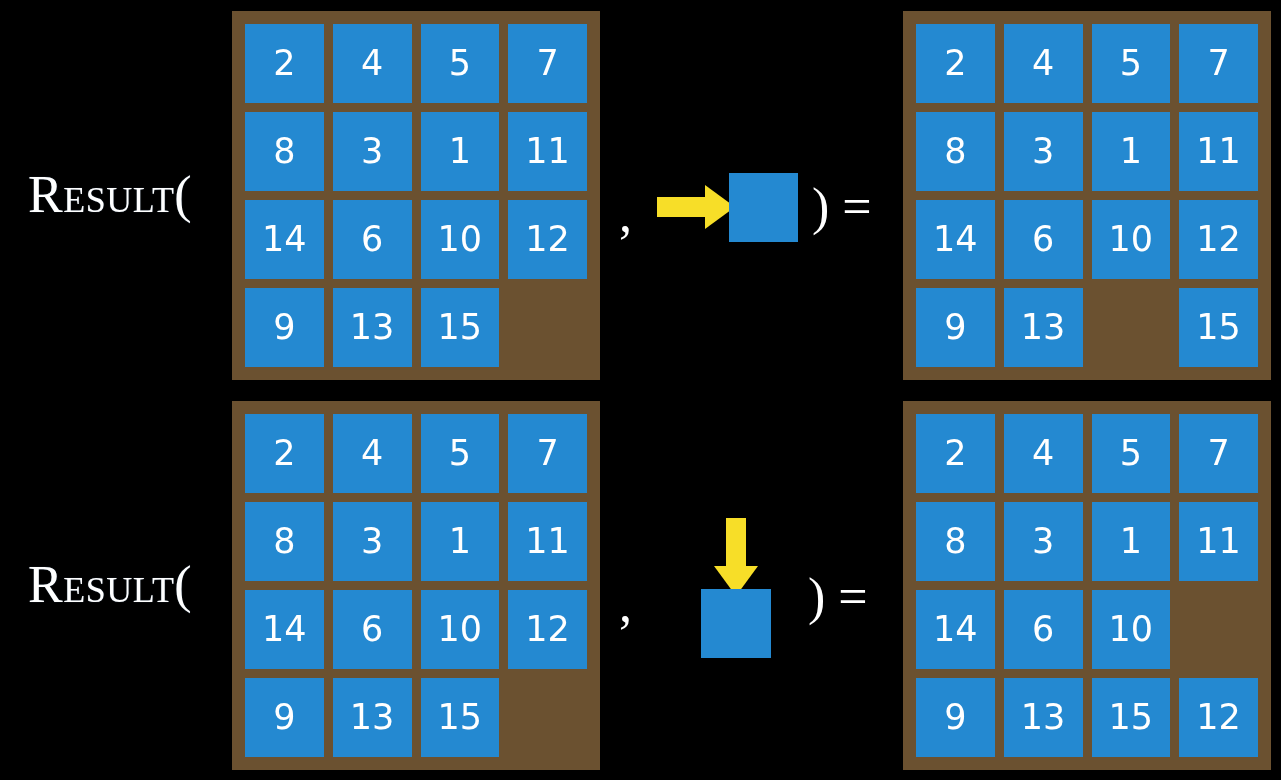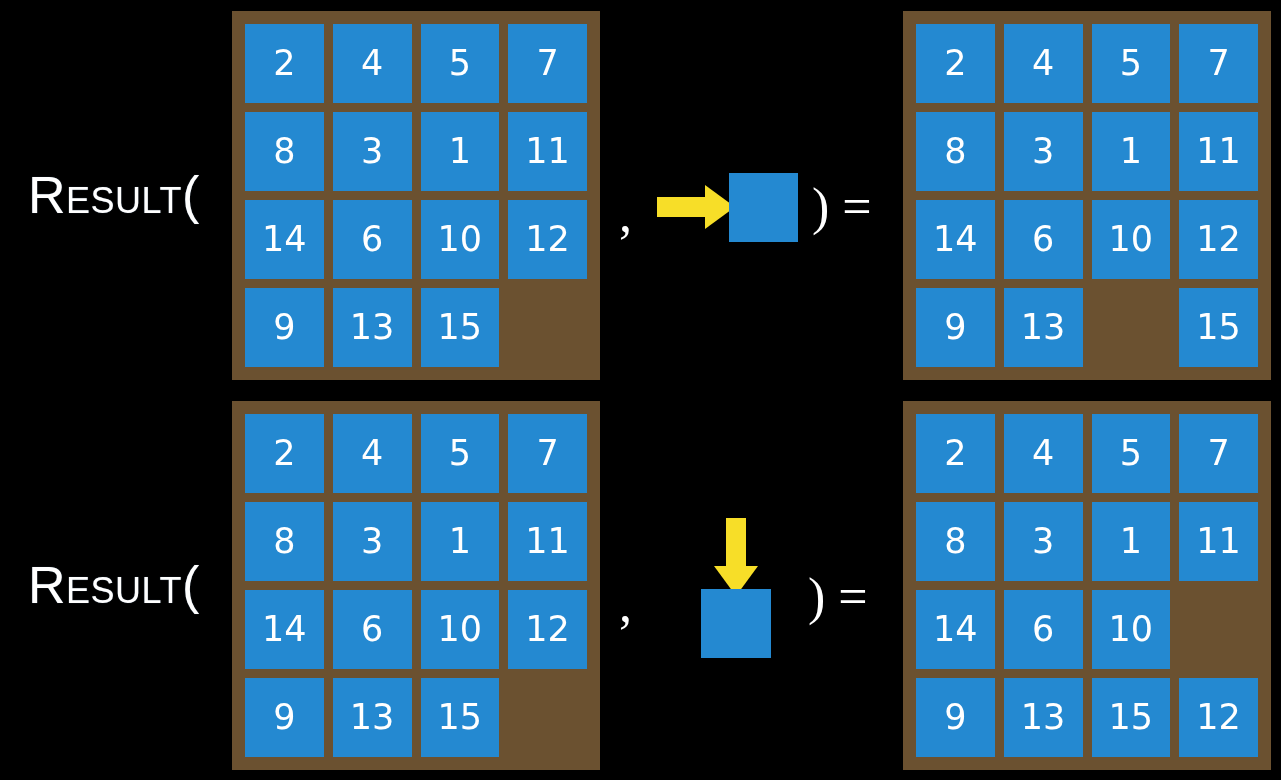--- a/index.html
+++ b/index.html
@@ -31,21 +31,21 @@
   .eq-row.row1 { top: 0px; }
   .eq-row.row2 { top: 390px; }
 
   
   .result-label {
     position: absolute;
     left: 28px;
     top: 50%;
     transform: translateY(-50%);
     color: #ffffff;
-    font-family: Liberation Sans, sans-serif;
+    font-family: Liberation Serif, serif;
     font-size: 52px;
     font-variant: small-caps;
     letter-spacing: 0.5px;
     white-space: nowrap;
     line-height: 1;
     text-shadow: 0 0 1px rgba(120,160,200,0.55);
   }
 
   
   .board {

